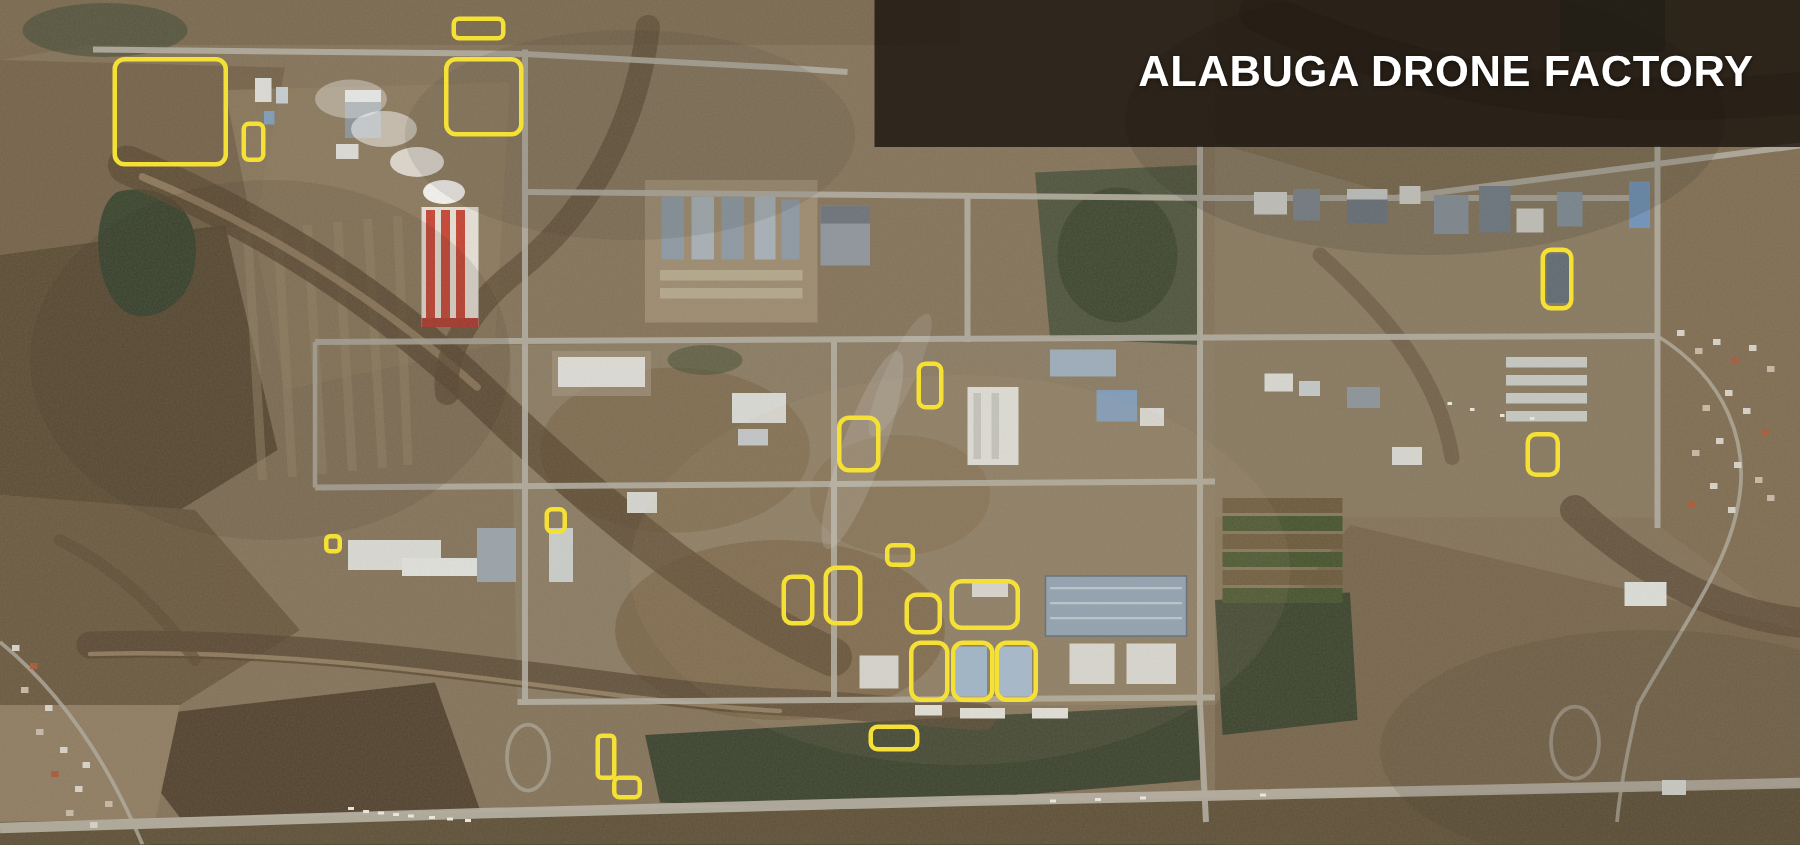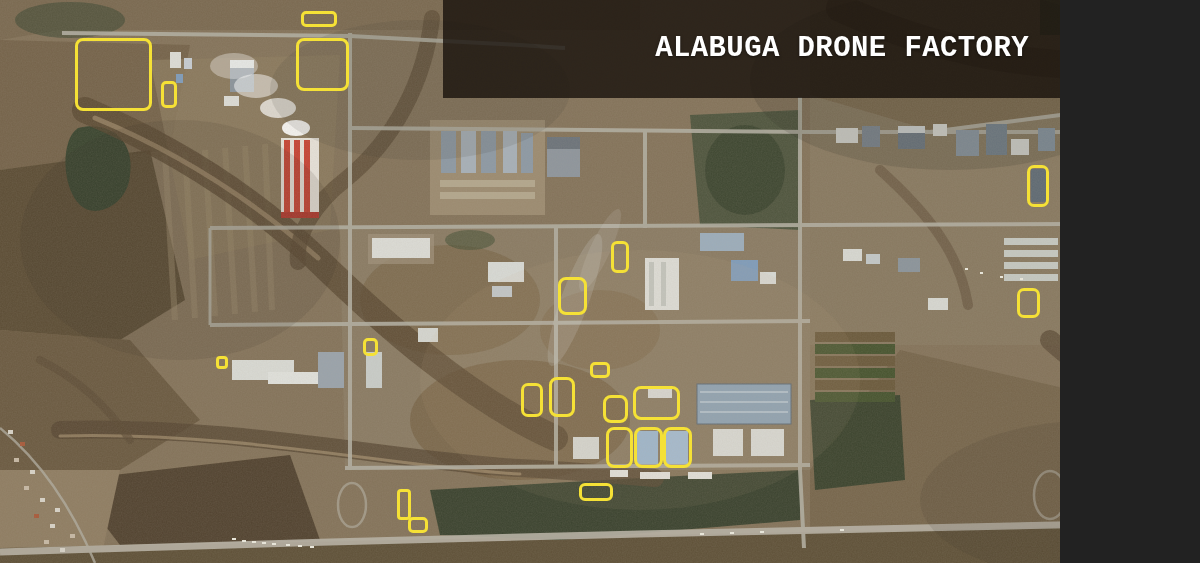--- a/index.html
+++ b/index.html
@@ -1,18 +1,18 @@
 <!DOCTYPE html>
 <html style="--yellow: #F5E136; --overlay-bg: rgba(22,16,10,0.78); --overlay-text: #FFFFFF;"><head>
 <meta charset="utf-8">
 <style>
   html,body{margin:0;padding:0;background:#222;}
   .stage{
-    position:relative;width:1060px;height:563px;overflow:hidden;
-    font-family:Liberation Mono, monospace;
+    position:relative;width:1200px;height:563px;overflow:hidden;
+    font-family:Liberation Sans, sans-serif;
   }
   .sat{position:absolute;left:0;top:0;width:1200px;height:563px;display:block;}
   .annotation-layer{position:absolute;left:0;top:0;width:1200px;height:563px;}
   .ybox{
     position:absolute;box-sizing:border-box;
     border:3px solid var(--yellow,#F5E136);
   }
   .title-overlay{
     position:absolute;top:0;right:0;width:617px;height:98px;box-sizing:border-box;
     background:var(--overlay-bg,rgba(22,16,10,0.78));

